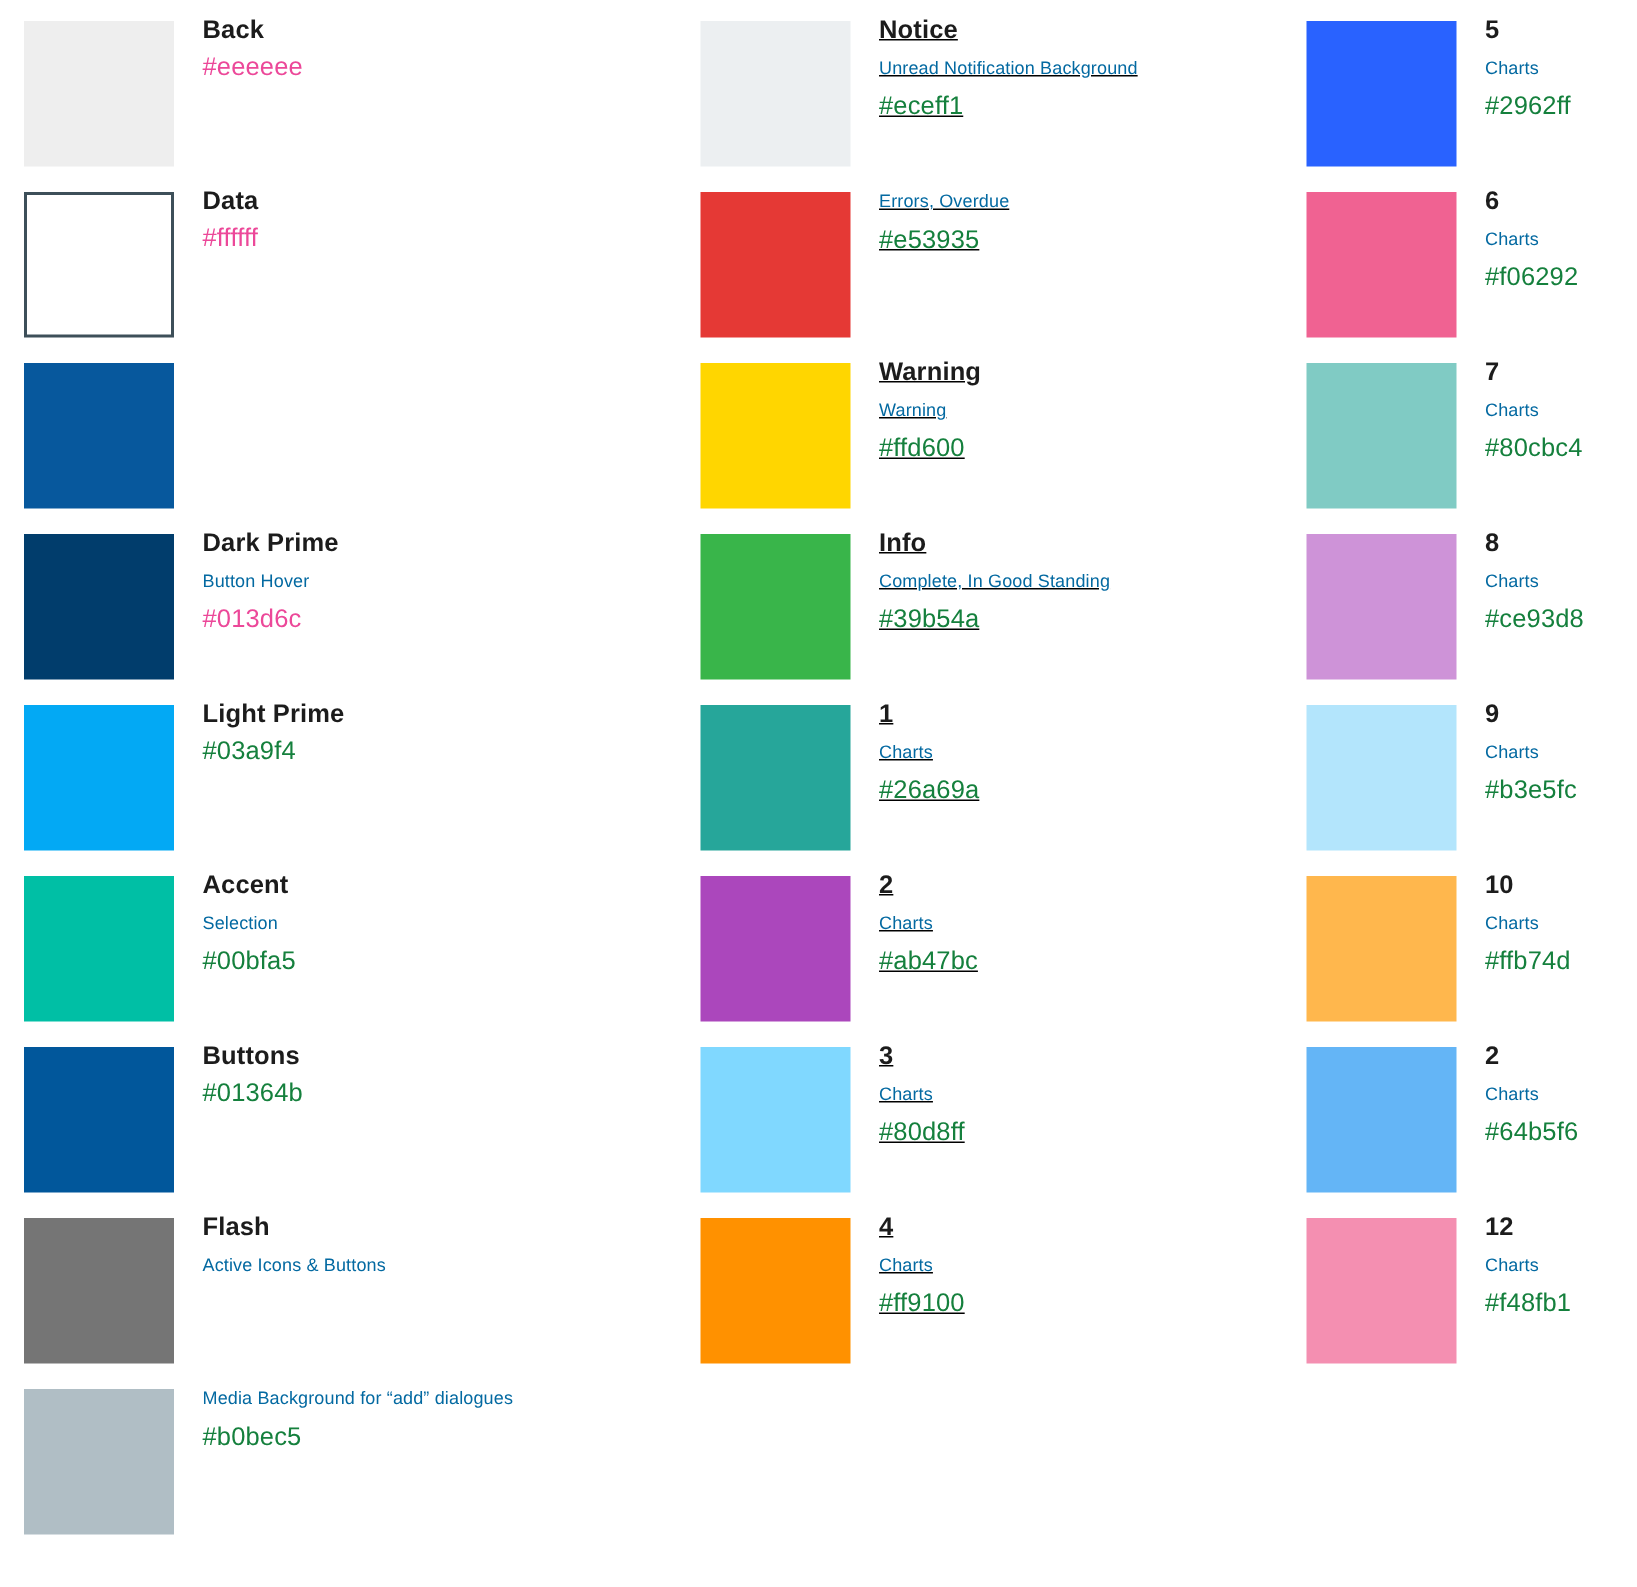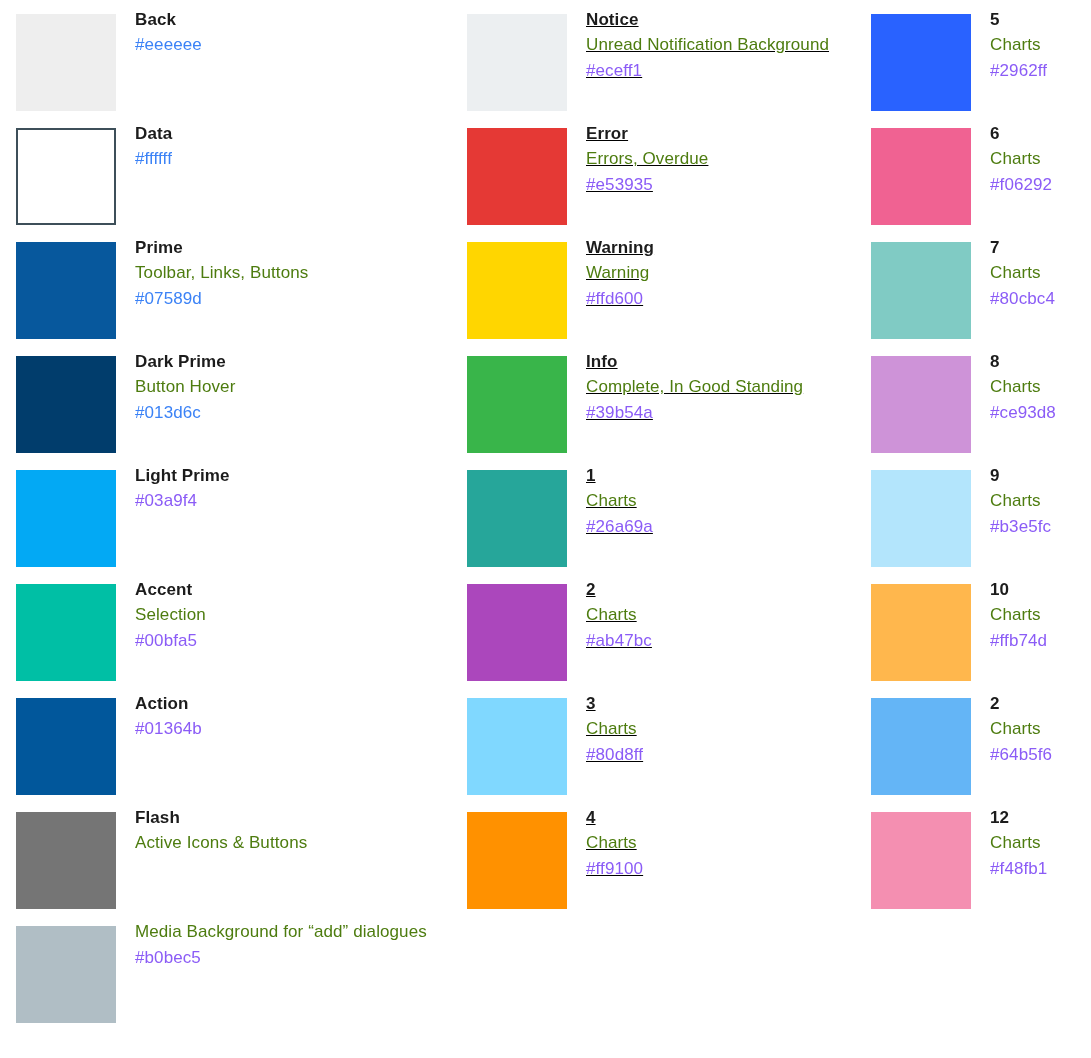--- a/index.html
+++ b/index.html
@@ -61,37 +61,37 @@
   .swatch-name {
     font-size: 17px;
     font-weight: bold;
     color: #1c1c1c;
     line-height: 25px;
     letter-spacing: 0.1px;
     white-space: nowrap;
   }
 
   .swatch-usage {
-    font-size: 17px;
+    font-size: 12px;
     font-weight: normal;
-    color: #4d7c0f;
+    color: #0369a1;
     line-height: 26px;
     letter-spacing: 0.1px;
   }
   .swatch-usage:empty { display: none; }
 
   .swatch-hex {
     font-size: 17px;
     font-weight: normal;
     line-height: 26px;
     letter-spacing: 0.1px;
     white-space: nowrap;
   }
-  .swatch-hex.hex-dark  { color: #3b82f6; }
-  .swatch-hex.hex-muted { color: #8b5cf6; }
+  .swatch-hex.hex-dark  { color: #ec4899; }
+  .swatch-hex.hex-muted { color: #15803d; }
 </style>
 </head>
 <body>
 
 <div id="palette-sheet">
   <div class="palette-column" id="column-1">
       <div class="swatch-row">
     <div class="swatch-chip" title="#eeeeee" style="background: rgb(238, 238, 238);"></div>
     <div class="swatch-text">
       <div class="swatch-name">Back</div>
@@ -102,25 +102,20 @@
       <div class="swatch-row">
     <div class="swatch-chip bordered" title="#ffffff" style="background: rgb(255, 255, 255);"></div>
     <div class="swatch-text">
       <div class="swatch-name">Data</div>
 
       <div class="swatch-hex hex-dark">#ffffff</div>
     </div>
   </div>
       <div class="swatch-row">
     <div class="swatch-chip" title="#07589d" style="background: rgb(7, 88, 157);"></div>
-    <div class="swatch-text">
-      <div class="swatch-name">Prime</div>
-      <div class="swatch-usage">Toolbar, Links, Buttons</div>
-      <div class="swatch-hex hex-dark">#07589d</div>
-    </div>
   </div>
       <div class="swatch-row">
     <div class="swatch-chip" title="#013d6c" style="background: rgb(1, 61, 108);"></div>
     <div class="swatch-text">
       <div class="swatch-name">Dark Prime</div>
       <div class="swatch-usage">Button Hover</div>
       <div class="swatch-hex hex-dark">#013d6c</div>
     </div>
   </div>
       <div class="swatch-row">
@@ -135,21 +130,21 @@
     <div class="swatch-chip" title="#00bfa5" style="background: rgb(0, 191, 165);"></div>
     <div class="swatch-text">
       <div class="swatch-name">Accent</div>
       <div class="swatch-usage">Selection</div>
       <div class="swatch-hex hex-muted">#00bfa5</div>
     </div>
   </div>
       <div class="swatch-row">
     <div class="swatch-chip" title="#01579b" style="background: rgb(1, 87, 155);"></div>
     <div class="swatch-text">
-      <div class="swatch-name">Action</div>
+      <div class="swatch-name">Buttons</div>
 
       <div class="swatch-hex hex-muted">#01364b</div>
     </div>
   </div>
       <div class="swatch-row">
     <div class="swatch-chip" title="#757575" style="background: rgb(117, 117, 117);"></div>
     <div class="swatch-text">
       <div class="swatch-name">Flash</div>
       <div class="swatch-usage">Active Icons &amp; Buttons</div>
     </div>
@@ -167,21 +162,20 @@
     <div class="swatch-chip" title="#eceff1" style="background: rgb(236, 239, 241);"></div>
     <div class="swatch-text">
       <div class="swatch-name">Notice</div>
       <div class="swatch-usage">Unread Notification Background</div>
       <div class="swatch-hex hex-muted">#eceff1</div>
     </div>
   </div>
       <div class="swatch-row">
     <div class="swatch-chip" title="#e53935" style="background: rgb(229, 57, 53);"></div>
     <div class="swatch-text">
-      <div class="swatch-name">Error</div>
       <div class="swatch-usage">Errors, Overdue</div>
       <div class="swatch-hex hex-muted">#e53935</div>
     </div>
   </div>
       <div class="swatch-row">
     <div class="swatch-chip" title="#ffd600" style="background: rgb(255, 214, 0);"></div>
     <div class="swatch-text">
       <div class="swatch-name">Warning</div>
       <div class="swatch-usage">Warning</div>
       <div class="swatch-hex hex-muted">#ffd600</div>

